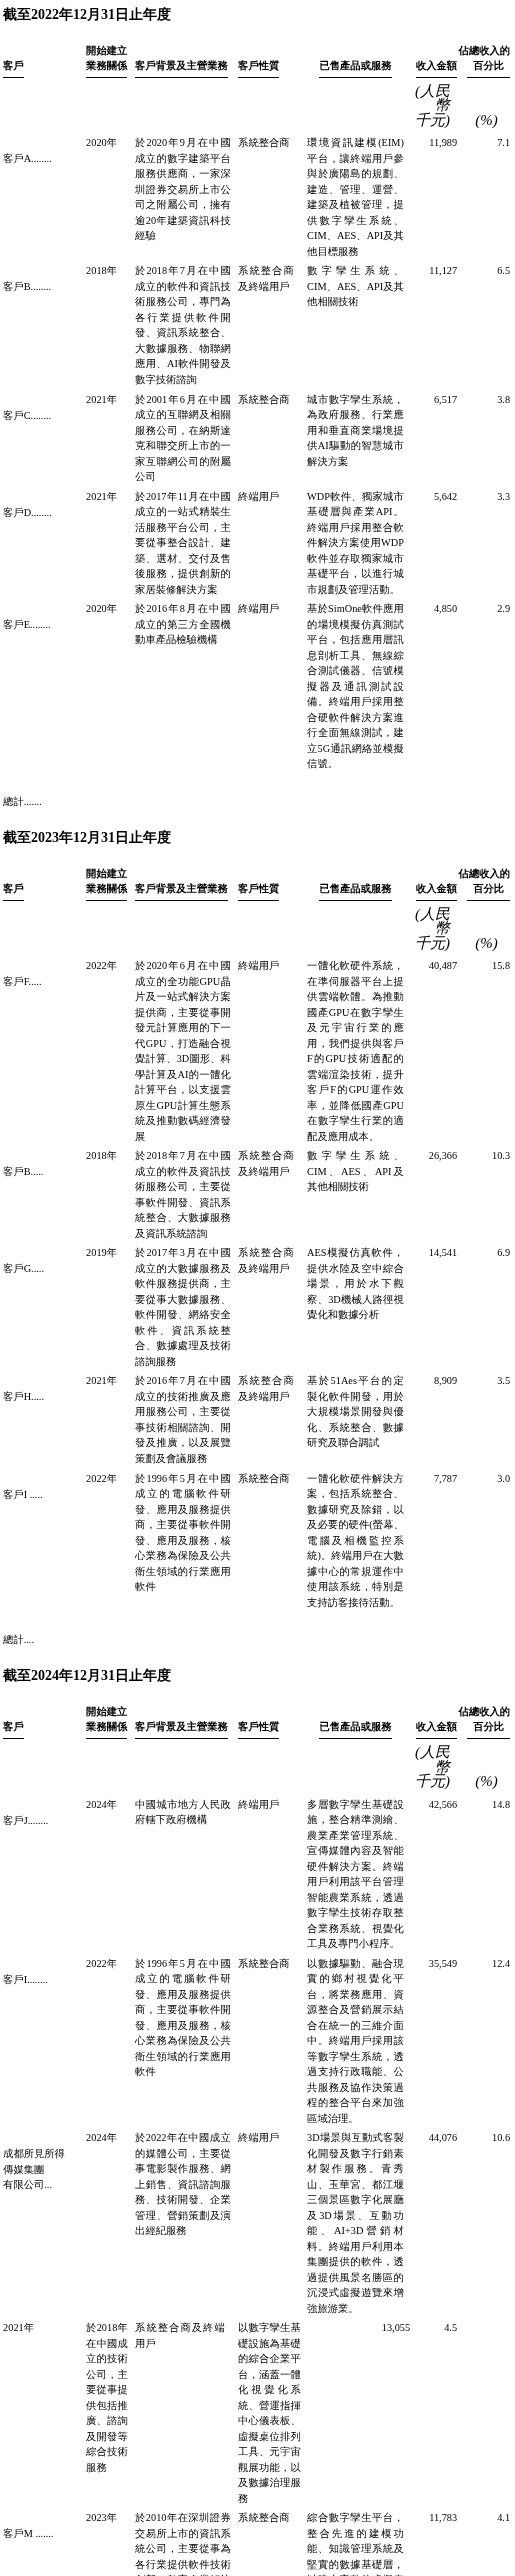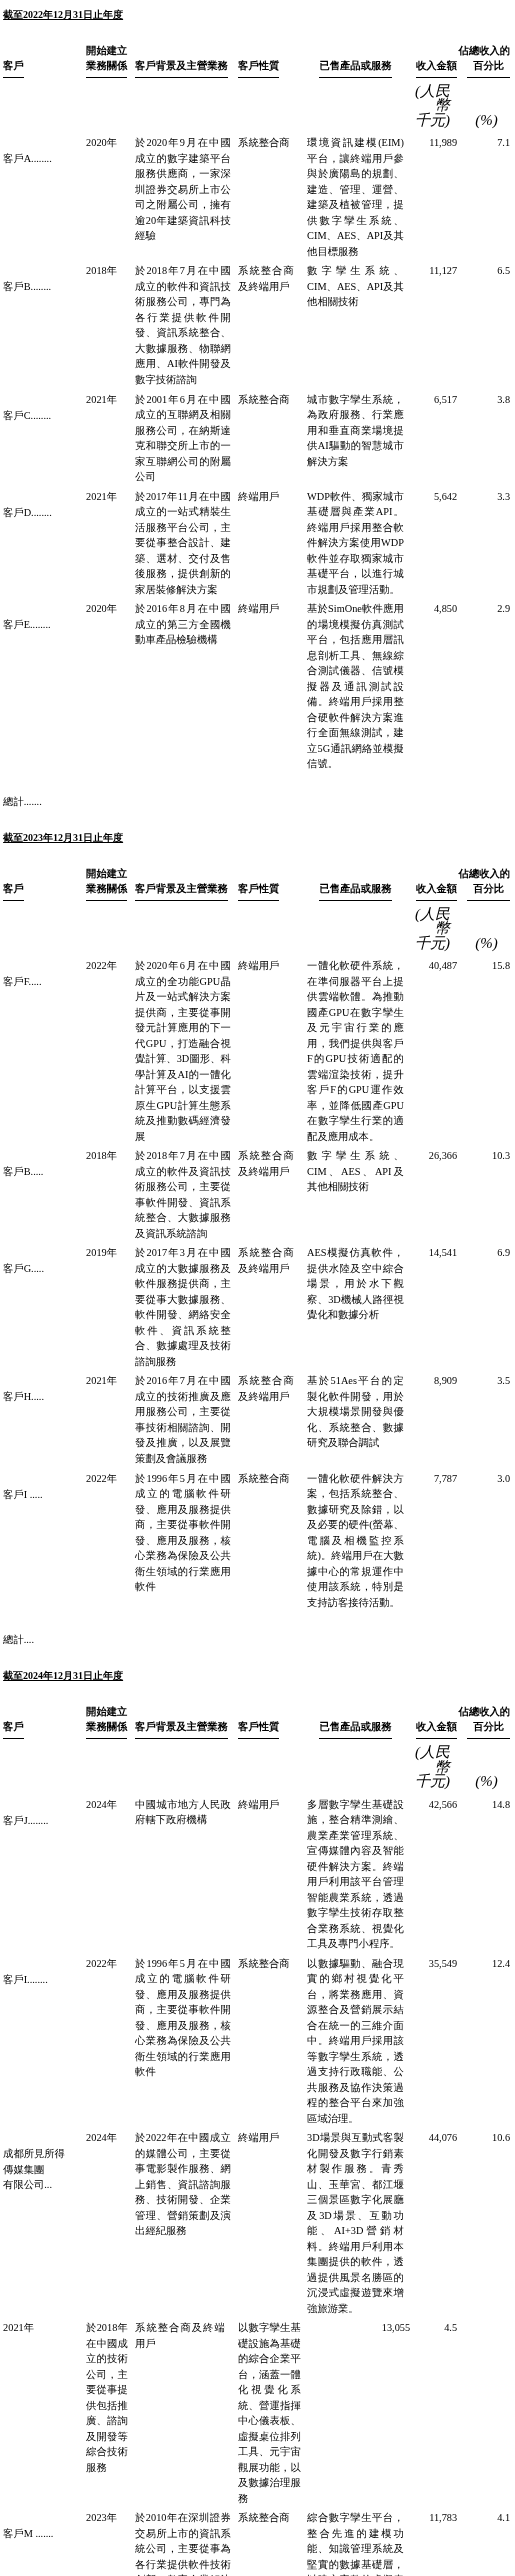--- a/index.html
+++ b/index.html
@@ -1,19 +1,19 @@
 <!DOCTYPE html>
 <html style="font-size:8.2px"><head>
 <meta charset="utf-8">
 <style>
   html,body { margin:0; padding:0; background:#ffffff; color:#000; }
   body { font-family:"Liberation Serif","DejaVu Serif",serif; }
   .page { width:515px; margin:0 auto; padding:6.2px 0 20.6px 3.1px; box-sizing:border-box;
           font-size:10.3px; line-height:15.5px; }
-  .section-title { font-size:10px; font-weight:700; margin:0 0 18.5px 0; line-height:17.5px;text-decoration:underline; }
+  .section-title { font-size:14px; font-weight:700; margin:0 0 18.5px 0; line-height:17.5px; }
   .year-section { margin-bottom:14.4px; }
 
   .tr { display:grid; grid-template-columns:83px 49px 103px 69px 103px 47px 53px; }
   .td { box-sizing:border-box; }
   .c1 { padding-right:14.4px; white-space:pre-line;margin-top:16px; }
   .c3 { padding-right:7.2px; }
   .c4 { padding-right:13.4px; }
   .c5 { padding-right:6.2px; }
   .c6 { text-align:right; }
   .c7 { text-align:right; }

